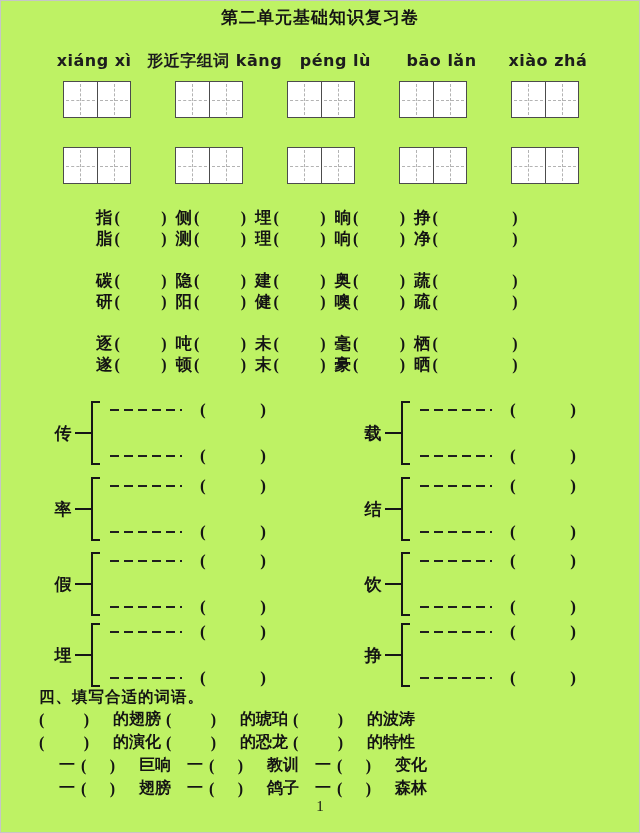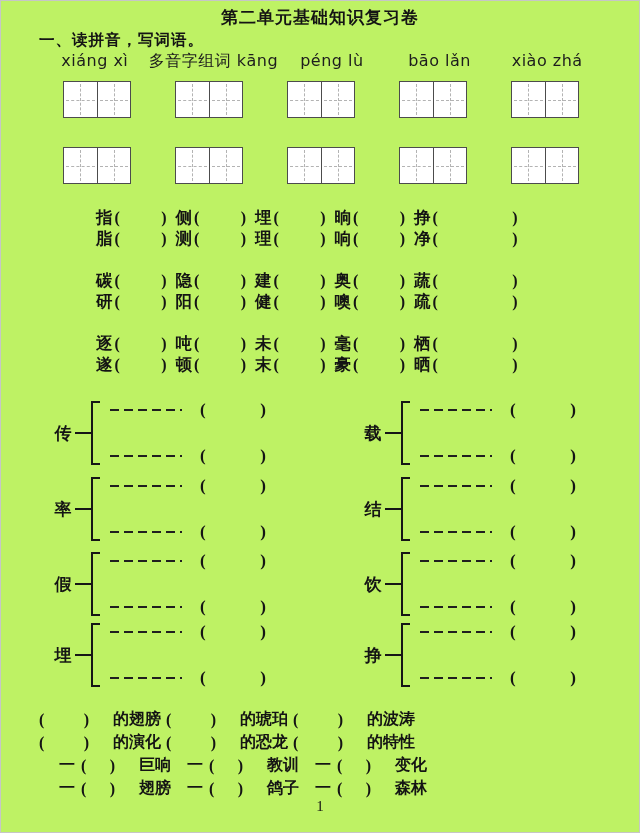--- a/index.html
+++ b/index.html
@@ -15,21 +15,21 @@
   }
   .sec-head {
     position:absolute; left:38px; font-size:15.5px; font-weight:bold; letter-spacing:1px;
   }
   .cols5 {
     position:absolute; left:40px; width:560px;
     display:grid; grid-template-columns:repeat(5,1fr); justify-items:center;
   }
   .pinyin span {
     font-family:"DejaVu Sans","Liberation Sans",sans-serif;
-    font-size:16px; font-weight:normal; color:#1d1d1d; letter-spacing:.5px; white-space:nowrap;
+    font-size:16px; font-weight:bold; color:#1d1d1d; letter-spacing:.5px; white-space:nowrap;
   }
   
   .tian { display:flex; width:68px; height:37px; border:1.8px solid #4c4c4c; background:#fff; }
   .tian .cell { flex:1; position:relative; }
   .tian .cell + .cell { border-left:1.6px solid #4c4c4c; }
   .tian .cell::before {
     content:""; position:absolute; left:50%; top:2px; bottom:2px;
     border-left:1px dashed #b3b3b3;
   }
   .tian .cell::after {
@@ -65,25 +65,24 @@
   .rw128 .s4item { width:128px; }
   .pagenum { position:absolute; top:797px; left:0; width:100%; text-align:center; font-size:15px; }
 </style>
 </head>
 <body>
 
 <div class="page">
 
   <div class="title">第二单元基础知识复习卷</div>
 
-  <div class="sec-head" style="top:29px">一、读拼音，写词语。</div>
 
   <div class="cols5 pinyin" style="top:50px">
     <span>xiáng xì</span>
-    <span>多音字组词 kāng</span>
+    <span>形近字组词 kāng</span>
     <span>péng lù</span>
     <span>bāo lǎn</span>
     <span>xiào zhá</span>
   </div>
 
   <div class="cols5" style="top:80px">
     <div class="tian">
         <div class="cell"></div>
         <div class="cell"></div>
       </div>
@@ -519,20 +518,21 @@
       <span class="pline">
           <span class="dash"></span>
           <span class="blank w66">
             <i>(</i>
             <i>)</i>
           </span>
         </span>
     </span>
   </div>
 
+  <div class="sec-head" style="top:686px">四、填写合适的词语。</div>
 
   <div class="s4row rw140" style="top:708px;left:38px">
     <span class="s4item">
         <span class="blank w50">
           <i>(</i>
           <i>)</i>
         </span>
         <span class="lbl">的翅膀</span>
       </span>
     <span class="s4item">

